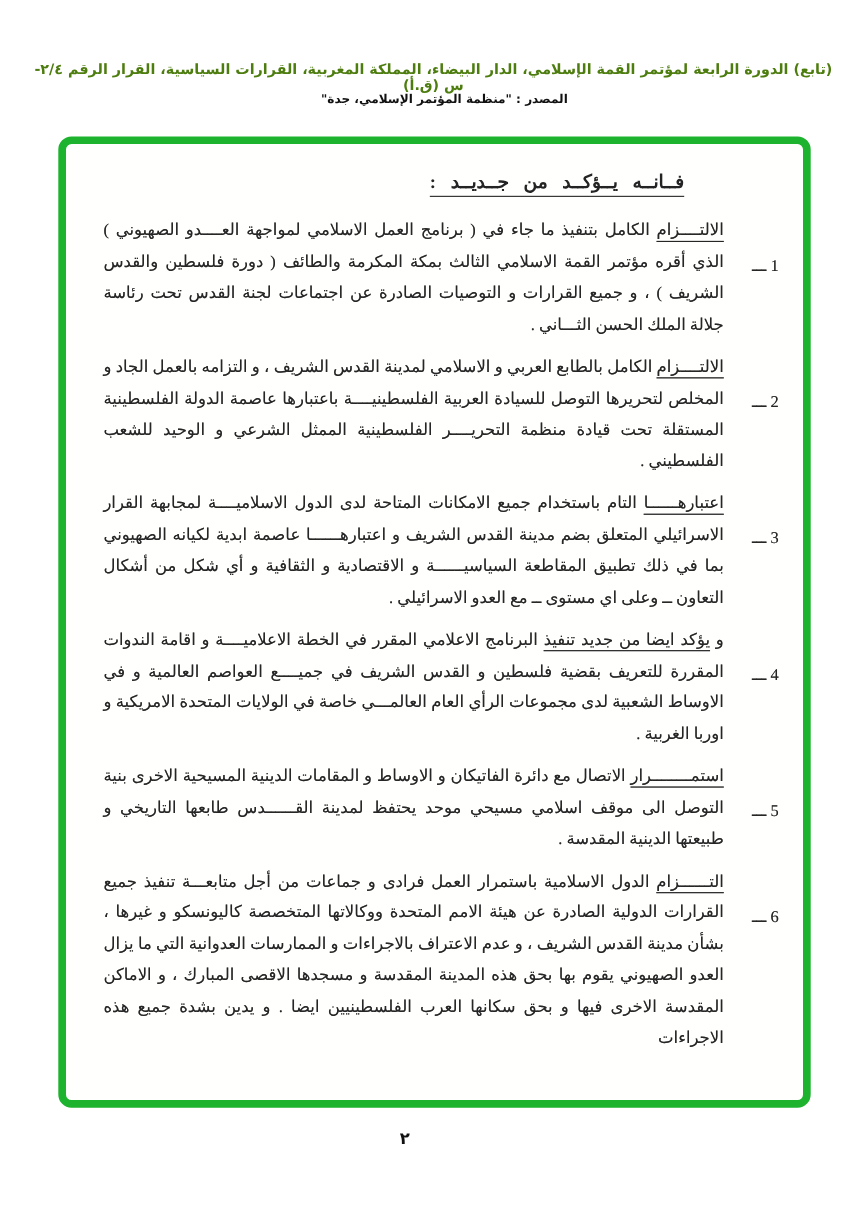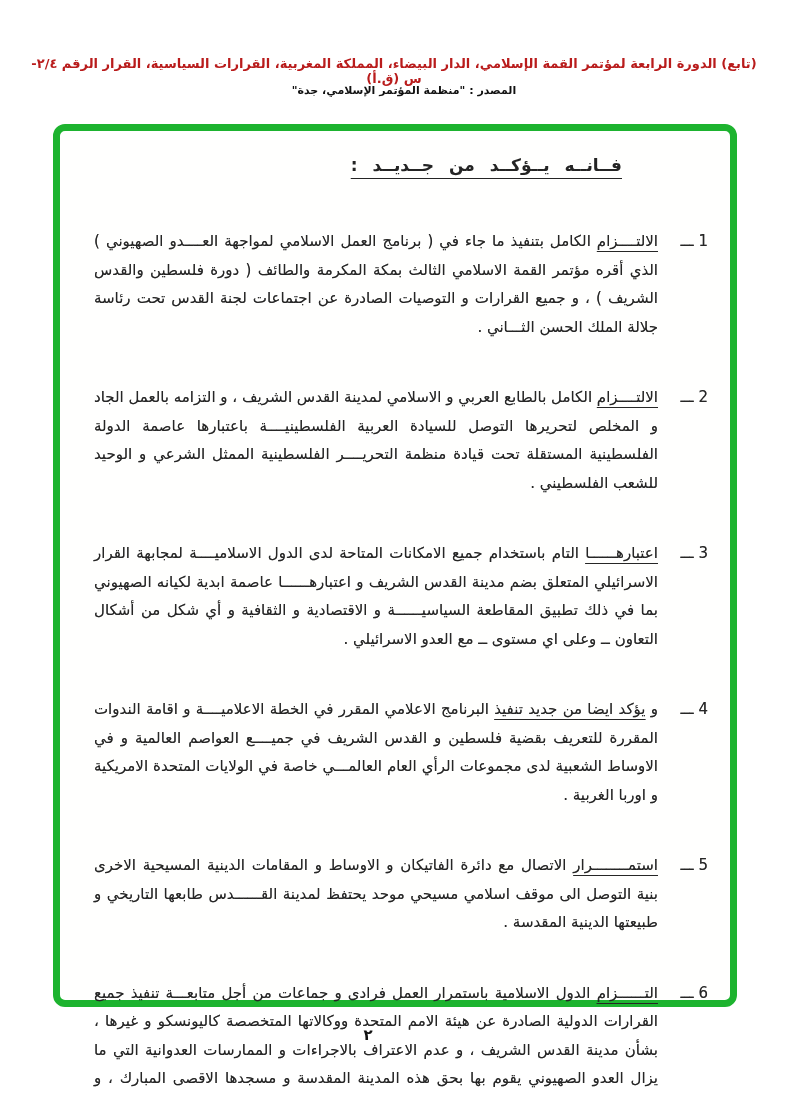--- a/index.html
+++ b/index.html
@@ -6,40 +6,41 @@
   body{
     width:788px;height:1099px;position:relative;overflow:hidden;
     background:#ffffff;
     font-family:"DejaVu Sans",sans-serif;
     color:#1f1f1f;
   }
   
   .hdr1{
     position:absolute;top:56px;left:28px;right:28px;
     direction:rtl;text-align:center;
-    font-size:13px;font-weight:bold;color:#b91c1c;
+    font-size:13px;font-weight:bold;color:#4d7c0f;
     letter-spacing:0.2px;
   }
   .hdr2{
     position:absolute;top:84px;left:0;right:-20px;
     direction:rtl;text-align:center;
     font-size:11px;font-weight:bold;color:#111;
   }
   
   .frame{
     position:absolute;left:53px;top:124px;
     width:670px;height:869px;
     border:7px solid #1db32f;
     border-radius:12px;
     background:#fffffe;
   }
   .content{
     position:absolute;inset:0;
     padding:20px 22px 0 34px;
     direction:rtl;
+    font-family:Liberation Serif, serif;
   }
   .doc-title{
     width:fit-content;
     margin:4px 86px 20px auto;
     font-size:17px;font-weight:bold;color:#242424;
     word-spacing:9px;letter-spacing:0.5px;
     text-decoration:underline;
     text-underline-offset:7px;
     text-decoration-thickness:1.4px;
   }
@@ -53,21 +54,20 @@
   .item-num{
     flex:0 0 42px;
     white-space:nowrap;
     letter-spacing:1px;
     margin-top:32px;
   }
   .item-body{
     flex:1;
     text-align:justify;
     text-justify:inter-word;
-    margin-top:32px;
   }
   .lead{
     text-decoration:underline;
     text-underline-offset:5px;
     text-decoration-thickness:1.3px;
   }
   .page-num{
     position:absolute;top:1026px;left:346px;width:44px;
     text-align:center;
     font-size:15px;font-weight:bold;color:#111;

